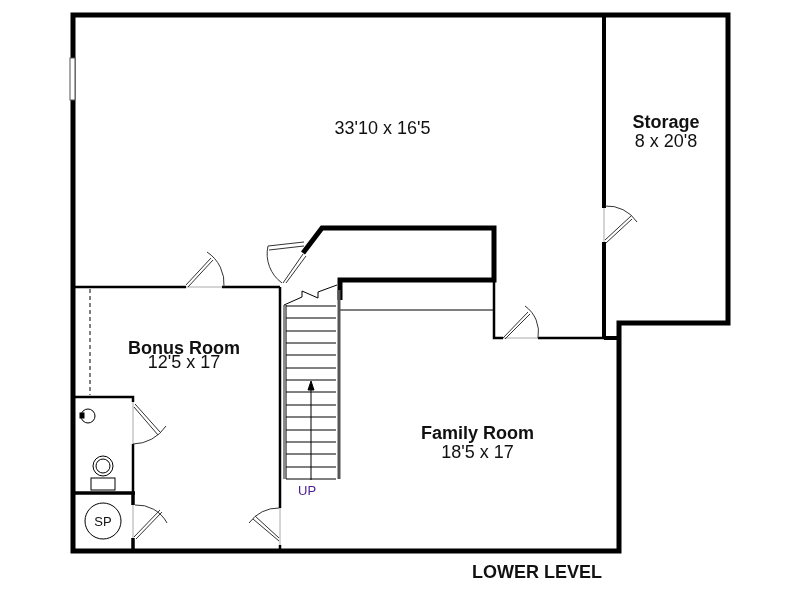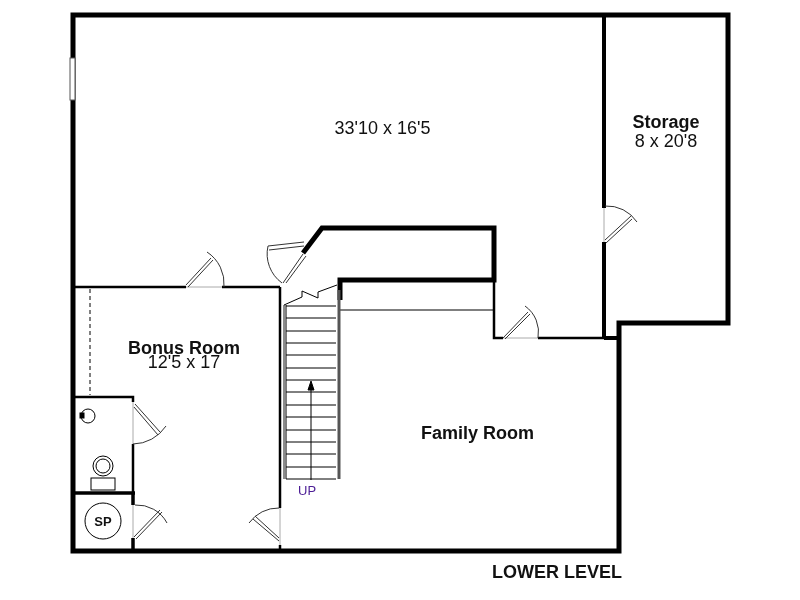--- a/index.html
+++ b/index.html
@@ -3,21 +3,21 @@
 <meta charset="utf-8">
 <style>
   html, body { margin: 0; padding: 0; background: #ffffff; }
   body { width: 800px; height: 600px; position: relative; overflow: hidden; font-family: "Liberation Sans", sans-serif; }
   svg { position: absolute; left: 0; top: 0; }
   .lbl { position: absolute; text-align: center; color: #111; line-height: 1; background: #fff; }
   .lbl .name { font-weight: bold; font-size: 18px; display: block; }
   .lbl .dim { font-size: 18px; display: block; margin-top: 1px; }
   .up-lbl { position: absolute; font-size: 13px; color: #4c1d95; }
   .level-lbl { position: absolute; font-weight: bold; font-size: 18px; color: #111; }
-  .sp-lbl { position: absolute; font-weight: bold; font-size: 13px; color: #111; width: 30px; text-align: center; }
+  .sp-lbl { position: absolute; font-weight: normal; font-size: 13px; color: #111; width: 30px; text-align: center; }
 </style>
 </head>
 <body>
 
 <svg width="800" height="600" viewBox="0 0 800 600">
 
   <g fill="none" stroke="#000" stroke-linejoin="miter">
 
     <path d="M73,15 L728,15 L728,323 L619,323 L619,551 L73,551 Z" stroke-width="5"></path>
 
@@ -130,19 +130,20 @@
   <span class="dim">8 x 20'8</span>
 </div>
 
 <div class="lbl" style="left:117px; top:340px; width:134px; line-height:0.9;">
   <span class="name">Bonus Room</span>
   <span class="dim" style="margin-top:-2px;">12'5 x 17</span>
 </div>
 
 <div class="lbl" style="left:405px; top:424px; width:145px;">
   <span class="name">Family Room</span>
+  <span class="dim">18'5 x 17</span>
 </div>
 
 <div class="up-lbl" style="left:298px; top:483px;">UP</div>
 
 <div class="sp-lbl" style="left:88px; top:514px;">SP</div>
 
-<div class="level-lbl" style="left:472px; top:562px;margin-left:20px;">LOWER LEVEL</div>
+<div class="level-lbl" style="left:472px; top:562px;">LOWER LEVEL</div>
 
 </body></html>

